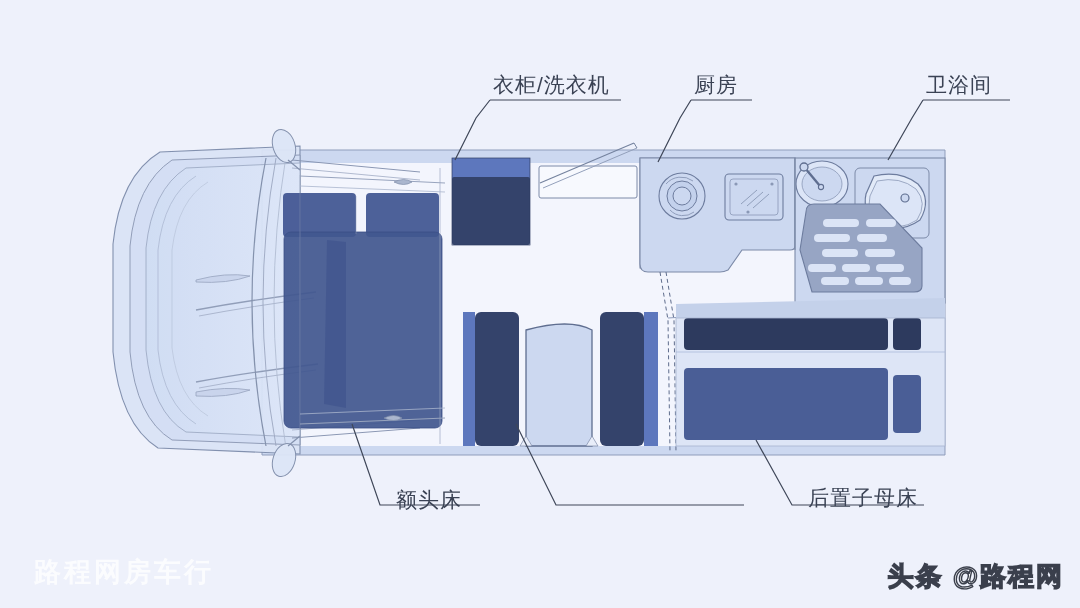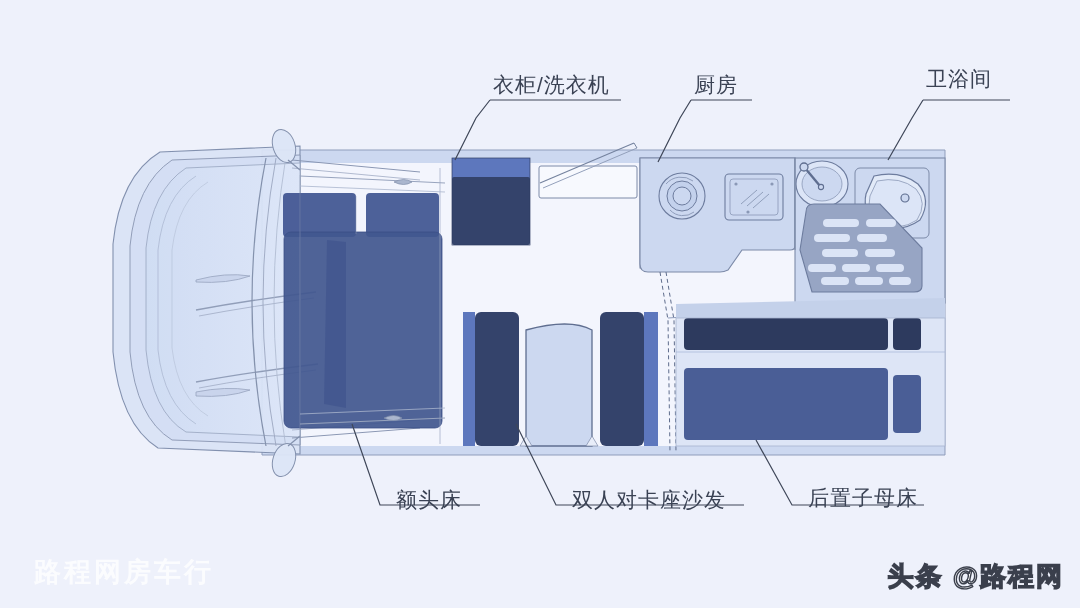--- a/index.html
+++ b/index.html
@@ -235,20 +235,19 @@
       <path d="M569,505 L556,505 L516,424"></path>
       <path d="M569,505 L744,505"></path>
 
       <path d="M805,505 L792,505 L756,440"></path>
       <path d="M805,505 L924,505"></path>
     </g>
   </svg>
 
   <div class="lbl" style="left:493px;top:74px;">衣柜/洗衣机</div>
   <div class="lbl" style="left:694px;top:74px;text-align:center;">厨房</div>
-  <div class="lbl" style="left:926px;top:68px;">卫浴间</div>
+  <div class="lbl" style="left:926px;top:74px;">卫浴间</div>
   <div class="lbl" style="left:396px;top:489px;">额头床</div>
-  <div class="lbl" style="left:572px;top:489px;">双人对卡座沙发</div>
   <div class="lbl" style="left:808px;top:489px;font-family:Liberation Mono, monospace;">后置子母床</div>
 
   <div class="wm-left">路程网房车行</div>
   <div class="wm-right">头条 @路程网</div>
 </div>
 
 </body></html>

